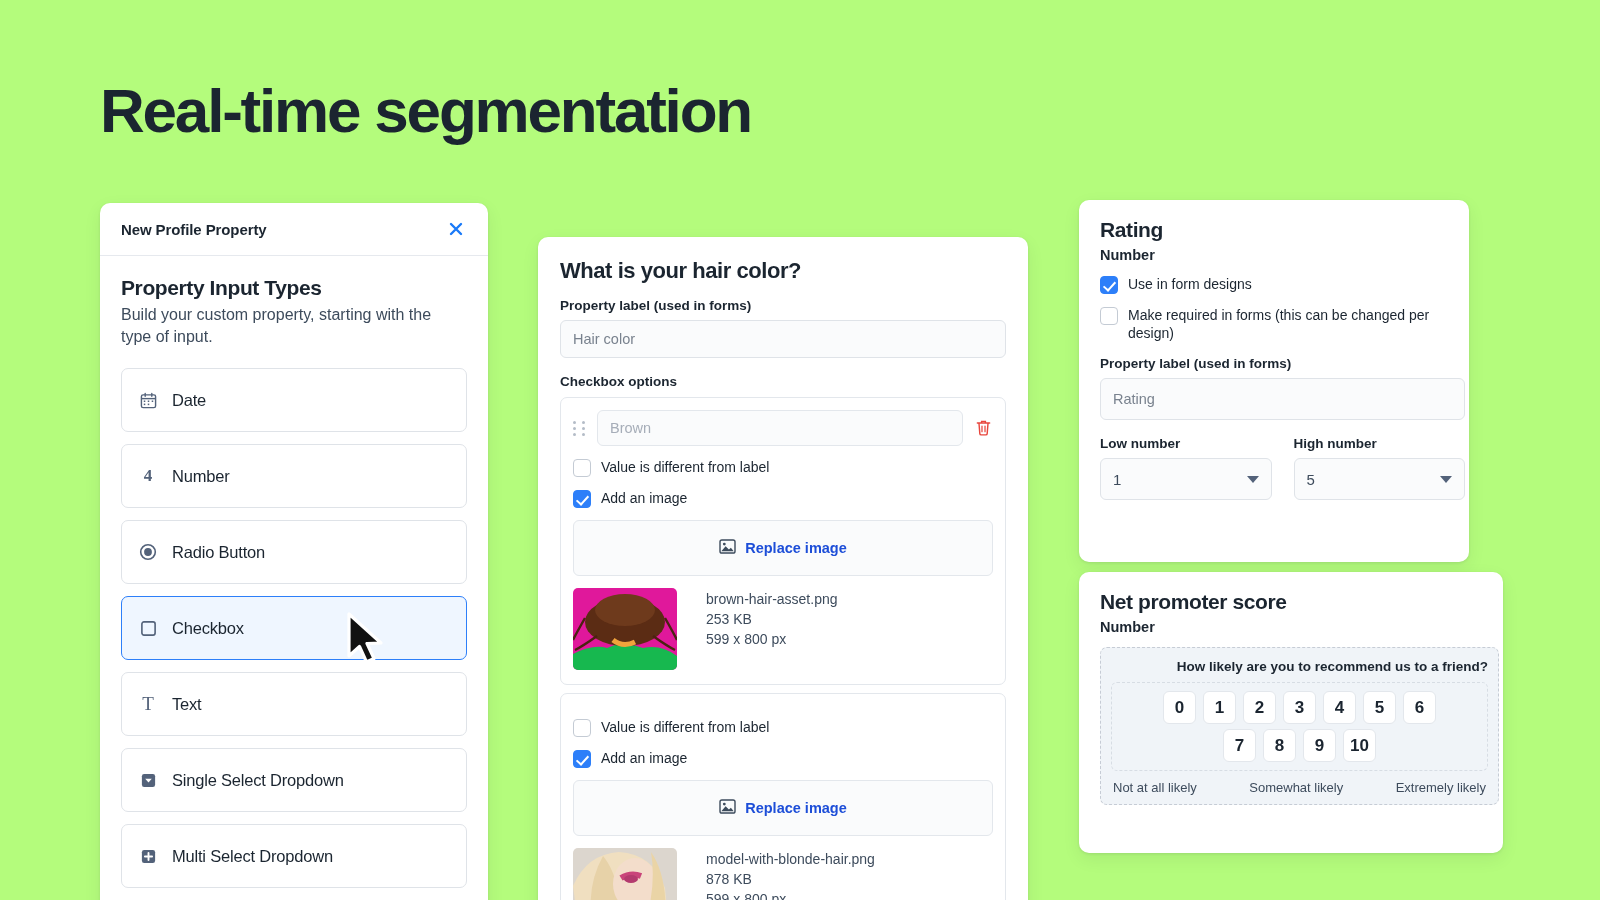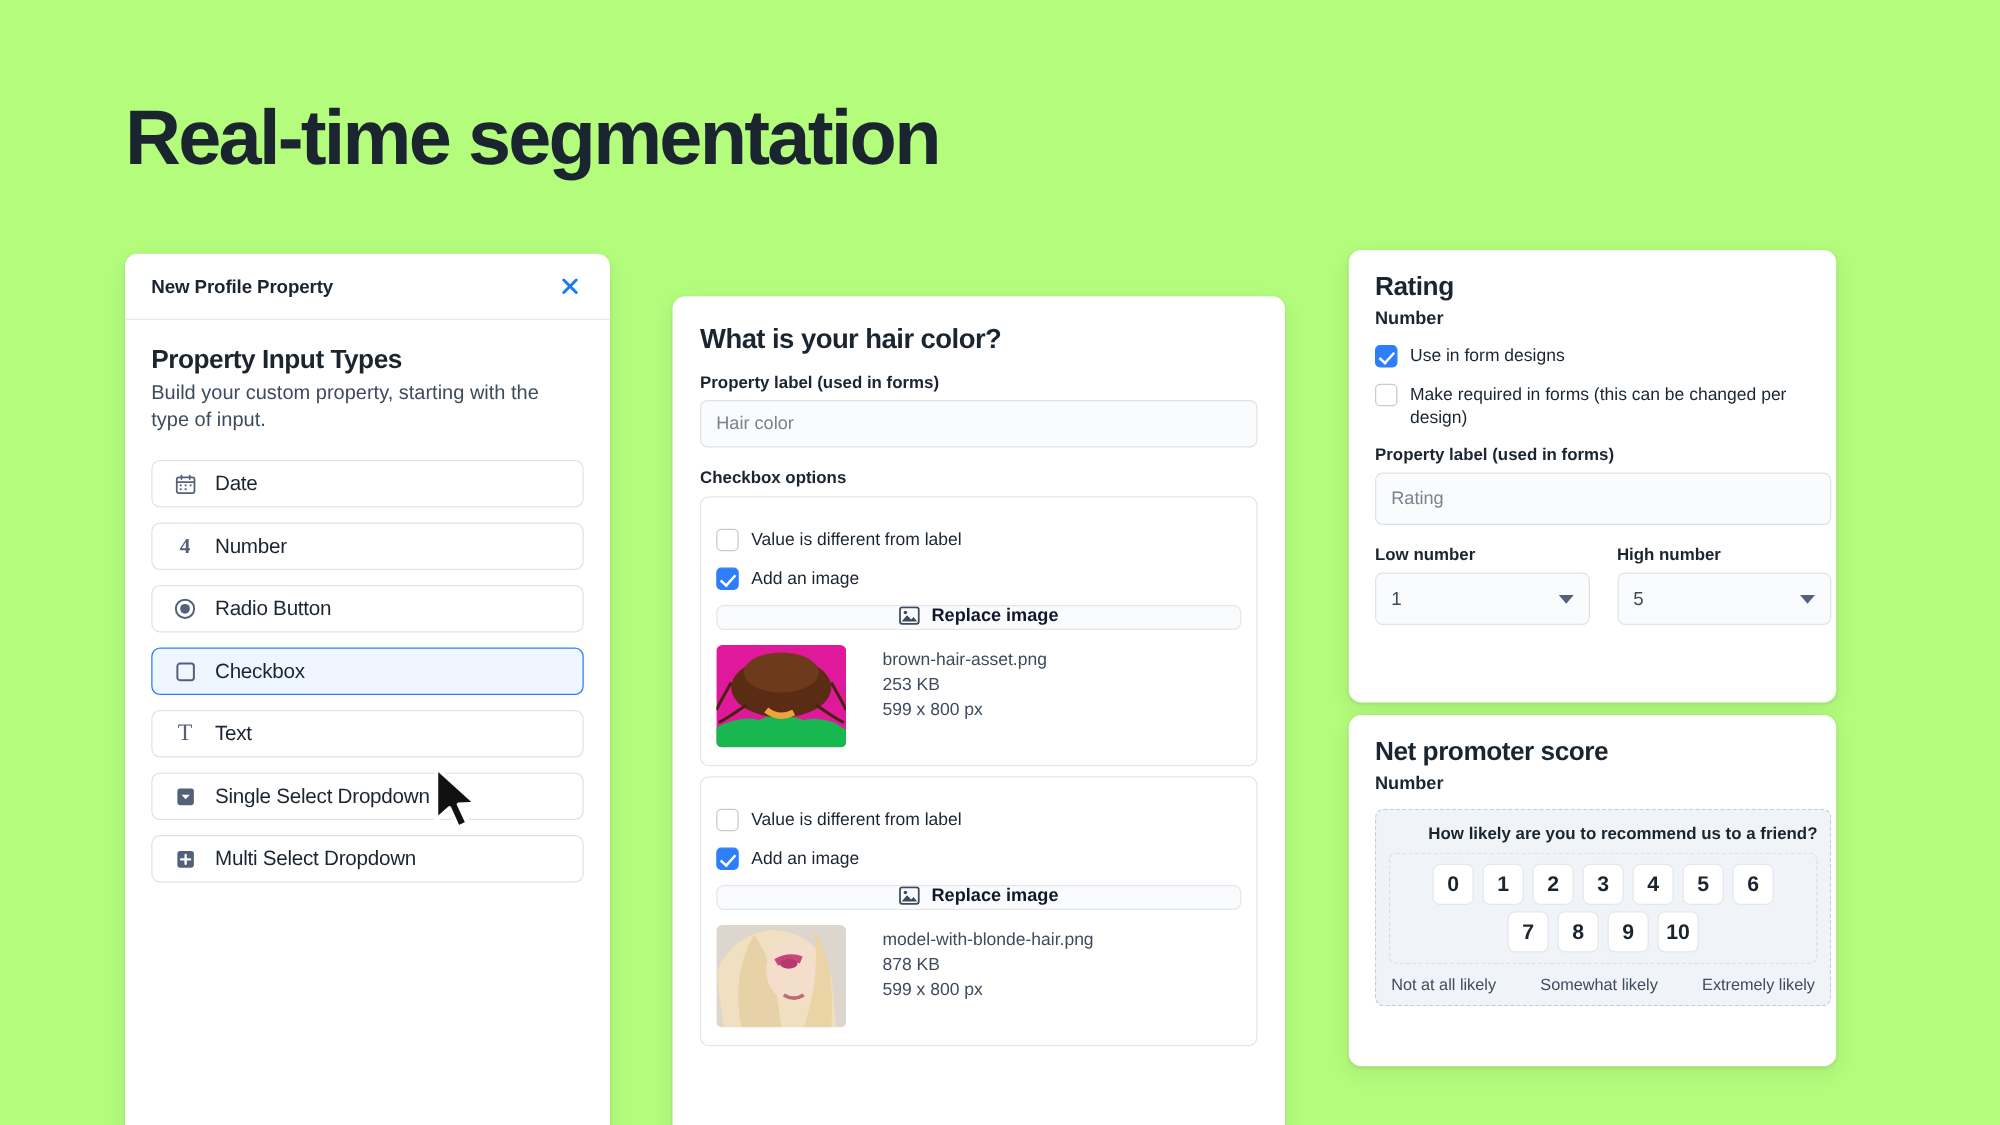--- a/index.html
+++ b/index.html
@@ -43,21 +43,21 @@
   .close-x {
     width: 22px; height: 22px; display: flex; align-items: center; justify-content: center;
     cursor: pointer;
   }
   .lp-body { padding: 20px 21px 0 21px; }
   .lp-h2 { font-size: 21px; font-weight: 700; color: #1b2530; letter-spacing: -0.4px; }
   .lp-sub { font-size: 16px; color: #3d4b5c; line-height: 1.38; margin-top: 4px; max-width: 340px; }
 
   .type-list { margin-top: 20px; display: flex; flex-direction: column; gap: 12px; }
   .type-item {
-    height: 38px; border: 1px solid #dfe3e8; border-radius: 7px;
+    height: 64px; border: 1px solid #dfe3e8; border-radius: 7px;
     display: flex; align-items: center; padding: 0 16px; gap: 14px;
     background: #fff; cursor: pointer;
   }
   .type-item.selected {
     border: 1.5px solid #2d7ff9; background: #eff6ff;
   }
   .type-label { font-size: 16.5px; color: #1b2530; letter-spacing: -0.2px; }
   .ti-icon { width: 20px; display: flex; align-items: center; justify-content: center; color: #53627a; }
   .num-glyph { font-size: 17px; font-weight: 700; color: #53627a; font-family: "Liberation Serif", serif; }
   .t-glyph { font-size: 19px; color: #53627a; font-family: "Liberation Serif", serif; }
@@ -98,32 +98,32 @@
   }
   .cb.checked { background: #2d7ff9; border-color: #2d7ff9; position: relative; }
   .cb.checked::after {
     content: ""; position: absolute; left: 5px; top: 1.5px;
     width: 5px; height: 10px; border: solid #fff; border-width: 0 2.2px 2.2px 0;
     transform: rotate(42deg);
   }
   .cb-label { font-size: 14px; color: #1b2530; line-height: 1.3; }
 
   .replace-btn {
-    margin-top: 12px; height: 20px; border: 1px solid #e3e7ec; border-radius: 6px;
-    background: #fafbfc; display: flex; justify-content: center; gap: 9px;
-    font-size: 14.5px; font-weight: 700; color: #0f172a; cursor: pointer;
+    margin-top: 12px; height: 56px; border: 1px solid #e3e7ec; border-radius: 6px;
+    background: #fafbfc; display: flex; align-items: center; justify-content: center; gap: 9px;
+    font-size: 14.5px; font-weight: 700; color: #1d4ed8; cursor: pointer;
   }
 
   .file-row { margin-top: 12px; display: flex; gap: 29px; }
   .thumb { width: 104px; height: 82px; border-radius: 5px; overflow: hidden; flex: none; }
   .file-meta { font-size: 14px; color: #3d4b5c; line-height: 1.42; padding-top: 2px; }
 
   
   #rating-panel { left: 1079px; top: 200px; width: 390px; height: 362px; }
-  #nps-panel { left: 1079px; top: 572px; width: 390px; height: 281px; }
+  #nps-panel { left: 1079px; top: 572px; width: 424px; height: 281px; }
   .rp-body { padding: 18px 4px 0 21px; }
   .rp-h1 { font-size: 21px; font-weight: 700; color: #1b2530; letter-spacing: -0.4px; }
   .rp-sub { font-size: 14.5px; font-weight: 700; color: #1b2530; margin-top: 5px; }
 
   .sel-row { display: flex; gap: 22px; margin-top: 16px; }
   .sel-col { flex: 1; }
   .sel-label { font-size: 13.5px; font-weight: 700; color: #1b2530; }
   .sel-box {
     margin-top: 7px; height: 42px; border: 1px solid #dfe3e8; border-radius: 6px;
     background: #fafbfc; display: flex; align-items: center; justify-content: space-between;
@@ -254,20 +254,39 @@
   <div class="card" id="center-panel">
     <div class="cp-body">
       <div class="cp-h1">What is your hair color?</div>
 
       <div class="field-label">Property label (used in forms)</div>
       <div class="text-input">Hair color</div>
 
       <div class="section-label">Checkbox options</div>
 
       <div class="option-block">
+        <div class="opt-row">
+          <span class="drag-dots">
+              <i></i>
+              <i></i>
+              <i></i>
+              <i></i>
+              <i></i>
+              <i></i>
+            </span>
+          <div class="opt-input">Brown</div>
+          <span class="trash">
+            <svg width="17" height="18" viewBox="0 0 18 19">
+                <path d="M2.5 4.2h13" stroke="#e8453c" stroke-width="1.5" stroke-linecap="round"></path>
+                <path d="M7 4.2V2.5h4v1.7" fill="none" stroke="#e8453c" stroke-width="1.5"></path>
+                <path d="M4.2 4.2l.9 11.3a1.4 1.4 0 001.4 1.3h5a1.4 1.4 0 001.4-1.3l.9-11.3" fill="none" stroke="#e8453c" stroke-width="1.5"></path>
+                <path d="M7.4 7.4v6M10.6 7.4v6" stroke="#e8453c" stroke-width="1.3" stroke-linecap="round"></path>
+              </svg>
+          </span>
+        </div>
         <div class="cb-row">
           <span class="cb"></span>
           <span class="cb-label">Value is different from label</span>
         </div>
         <div class="cb-row">
           <span class="cb checked"></span>
           <span class="cb-label">Add an image</span>
         </div>
         <div class="replace-btn">
           <span>

